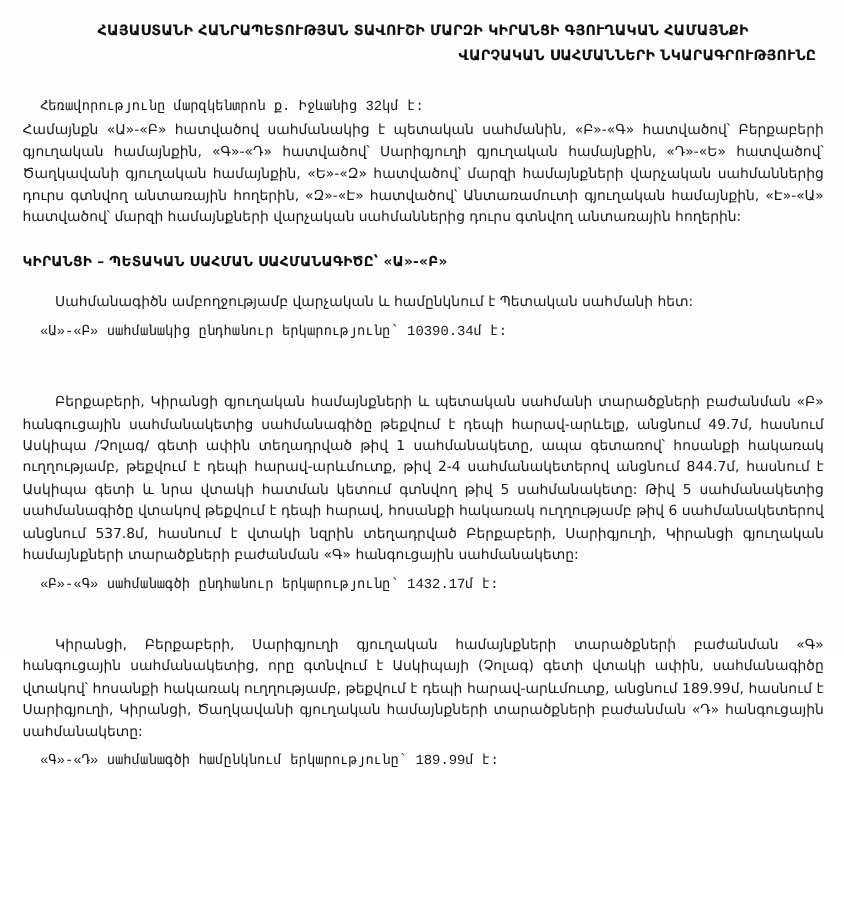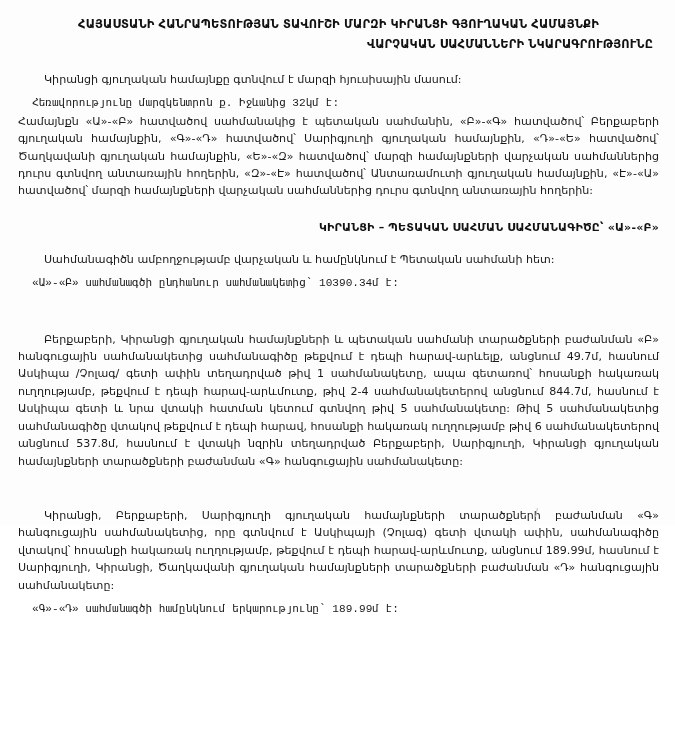--- a/index.html
+++ b/index.html
@@ -32,21 +32,21 @@
     line-height: 20px;
     margin: 4px 0 0 0;
     padding: 0 6px;
     color: #111;
   }
   .doc-title .line2 {
     display: block;
     text-align: right;
   }
   .section-heading {
-    text-align: right;
+    text-align: left;
     font-size: 11px;
     font-weight: bold;
     letter-spacing: 0.2px;
     margin: 0;
     color: #111;
   }
   p.body-text {
     margin: 0;
     font-size: 11.1px;
     line-height: 17.4px;
@@ -81,49 +81,49 @@
 
 <div class="page">
 
   <h1 class="doc-title">
     <span>ՀԱՅԱՍՏԱՆԻ ՀԱՆՐԱՊԵՏՈՒԹՅԱՆ ՏԱՎՈՒՇԻ ՄԱՐԶԻ ԿԻՐԱՆՑԻ ԳՅՈՒՂԱԿԱՆ ՀԱՄԱՅՆՔԻ</span>
     <span class="line2">ՎԱՐՉԱԿԱՆ ՍԱՀՄԱՆՆԵՐԻ ՆԿԱՐԱԳՐՈՒԹՅՈՒՆԸ</span>
   </h1>
 
   <div class="gap-lg"></div>
 
-  <p class="body-text indent">Կիրանցի գյուղական համայնքը գտնվում է մարզի հյուսիսային մասում:</p>
 
   <div class="gap-sm"></div>
 
   <p class="body-text indent-sm">Հեռավորությունը մարզկենտրոն ք. Իջևանից 32կմ է:</p>
 
   <p class="body-text">Համայնքն «Ա»-«Բ» հատվածով սահմանակից է պետական սահմանին, «Բ»-«Գ» հատվածով՝ Բերքաբերի գյուղական համայնքին, «Գ»-«Դ» հատվածով՝ Սարիգյուղի գյուղական համայնքին, «Դ»-«Ե» հատվածով՝ Ծաղկավանի գյուղական համայնքին, «Ե»-«Զ» հատվածով՝ մարզի համայնքների վարչական սահմաններից դուրս գտնվող անտառային հողերին, «Զ»-«Է» հատվածով՝ Անտառամուտի գյուղական համայնքին, «Է»-«Ա» հատվածով՝ մարզի համայնքների վարչական սահմաններից դուրս գտնվող անտառային հողերին:</p>
 
   <div class="gap-xl"></div>
 
   <h2 class="section-heading">ԿԻՐԱՆՑԻ – ՊԵՏԱԿԱՆ ՍԱՀՄԱՆ ՍԱՀՄԱՆԱԳԻԾԸ՝  «Ա»-«Բ»</h2>
 
   <div class="gap-lg"></div>
 
   <p class="body-text indent">Սահմանագիծն ամբողջությամբ վարչական և համընկնում է Պետական սահմանի հետ:</p>
 
   <div class="gap-sm"></div>
 
-  <p class="body-text indent-sm">«Ա»-«Բ» սահմանագծի ընդհանուր սահմանակետից՝  10390.34մ է:</p>
+  <p class="body-text indent-sm">«Ա»-«Բ» սահմանակից ընդհանուր երկարությունը՝  10390.34մ է:</p>
 
   <div class="gap-xl"></div>
 
 
   <div class="gap-lg"></div>
 
   <p class="body-text indent">Բերքաբերի, Կիրանցի գյուղական համայնքների և պետական սահմանի տարածքների բաժանման «Բ» հանգուցային սահմանակետից սահմանագիծը թեքվում է դեպի հարավ-արևելք, անցնում 49.7մ, հասնում Ասկիպա /Չոլագ/ գետի ափին տեղադրված թիվ 1 սահմանակետը, ապա գետառով՝ հոսանքի հակառակ ուղղությամբ, թեքվում է դեպի հարավ-արևմուտք, թիվ 2-4 սահմանակետերով անցնում  844.7մ, հասնում է Ասկիպա գետի և նրա վտակի հատման կետում գտնվող թիվ 5 սահմանակետը: Թիվ 5 սահմանակետից սահմանագիծը վտակով թեքվում է դեպի հարավ, հոսանքի հակառակ ուղղությամբ թիվ 6 սահմանակետերով անցնում 537.8մ, հասնում է վտակի նզրին տեղադրված Բերքաբերի, Սարիգյուղի, Կիրանցի գյուղական համայնքների տարածքների բաժանման «Գ» հանգուցային սահմանակետը:</p>
 
   <div class="gap-sm"></div>
 
+  <p class="body-text indent-sm">«Բ»-«Գ» սահմանագծի ընդհանուր երկարությունը՝  1432.17մ է:</p>
 
   <div class="gap-md"></div>
 
 
   <div class="gap-lg"></div>
 
   <p class="body-text indent">Կիրանցի,  Բերքաբերի,  Սարիգյուղի  գյուղական  համայնքների  տարածքների բաժանման «Գ» հանգուցային սահմանակետից, որը գտնվում է Ասկիպայի (Չոլագ) գետի վտակի ափին, սահմանագիծը  վտակով՝ հոսանքի հակառակ ուղղությամբ, թեքվում է դեպի հարավ-արևմուտք,  անցնում 189.99մ,  հասնում  է Սարիգյուղի, Կիրանցի, Ծաղկավանի գյուղական համայնքների տարածքների բաժանման «Դ» հանգուցային սահմանակետը:</p>
 
   <div class="gap-sm"></div>
 

